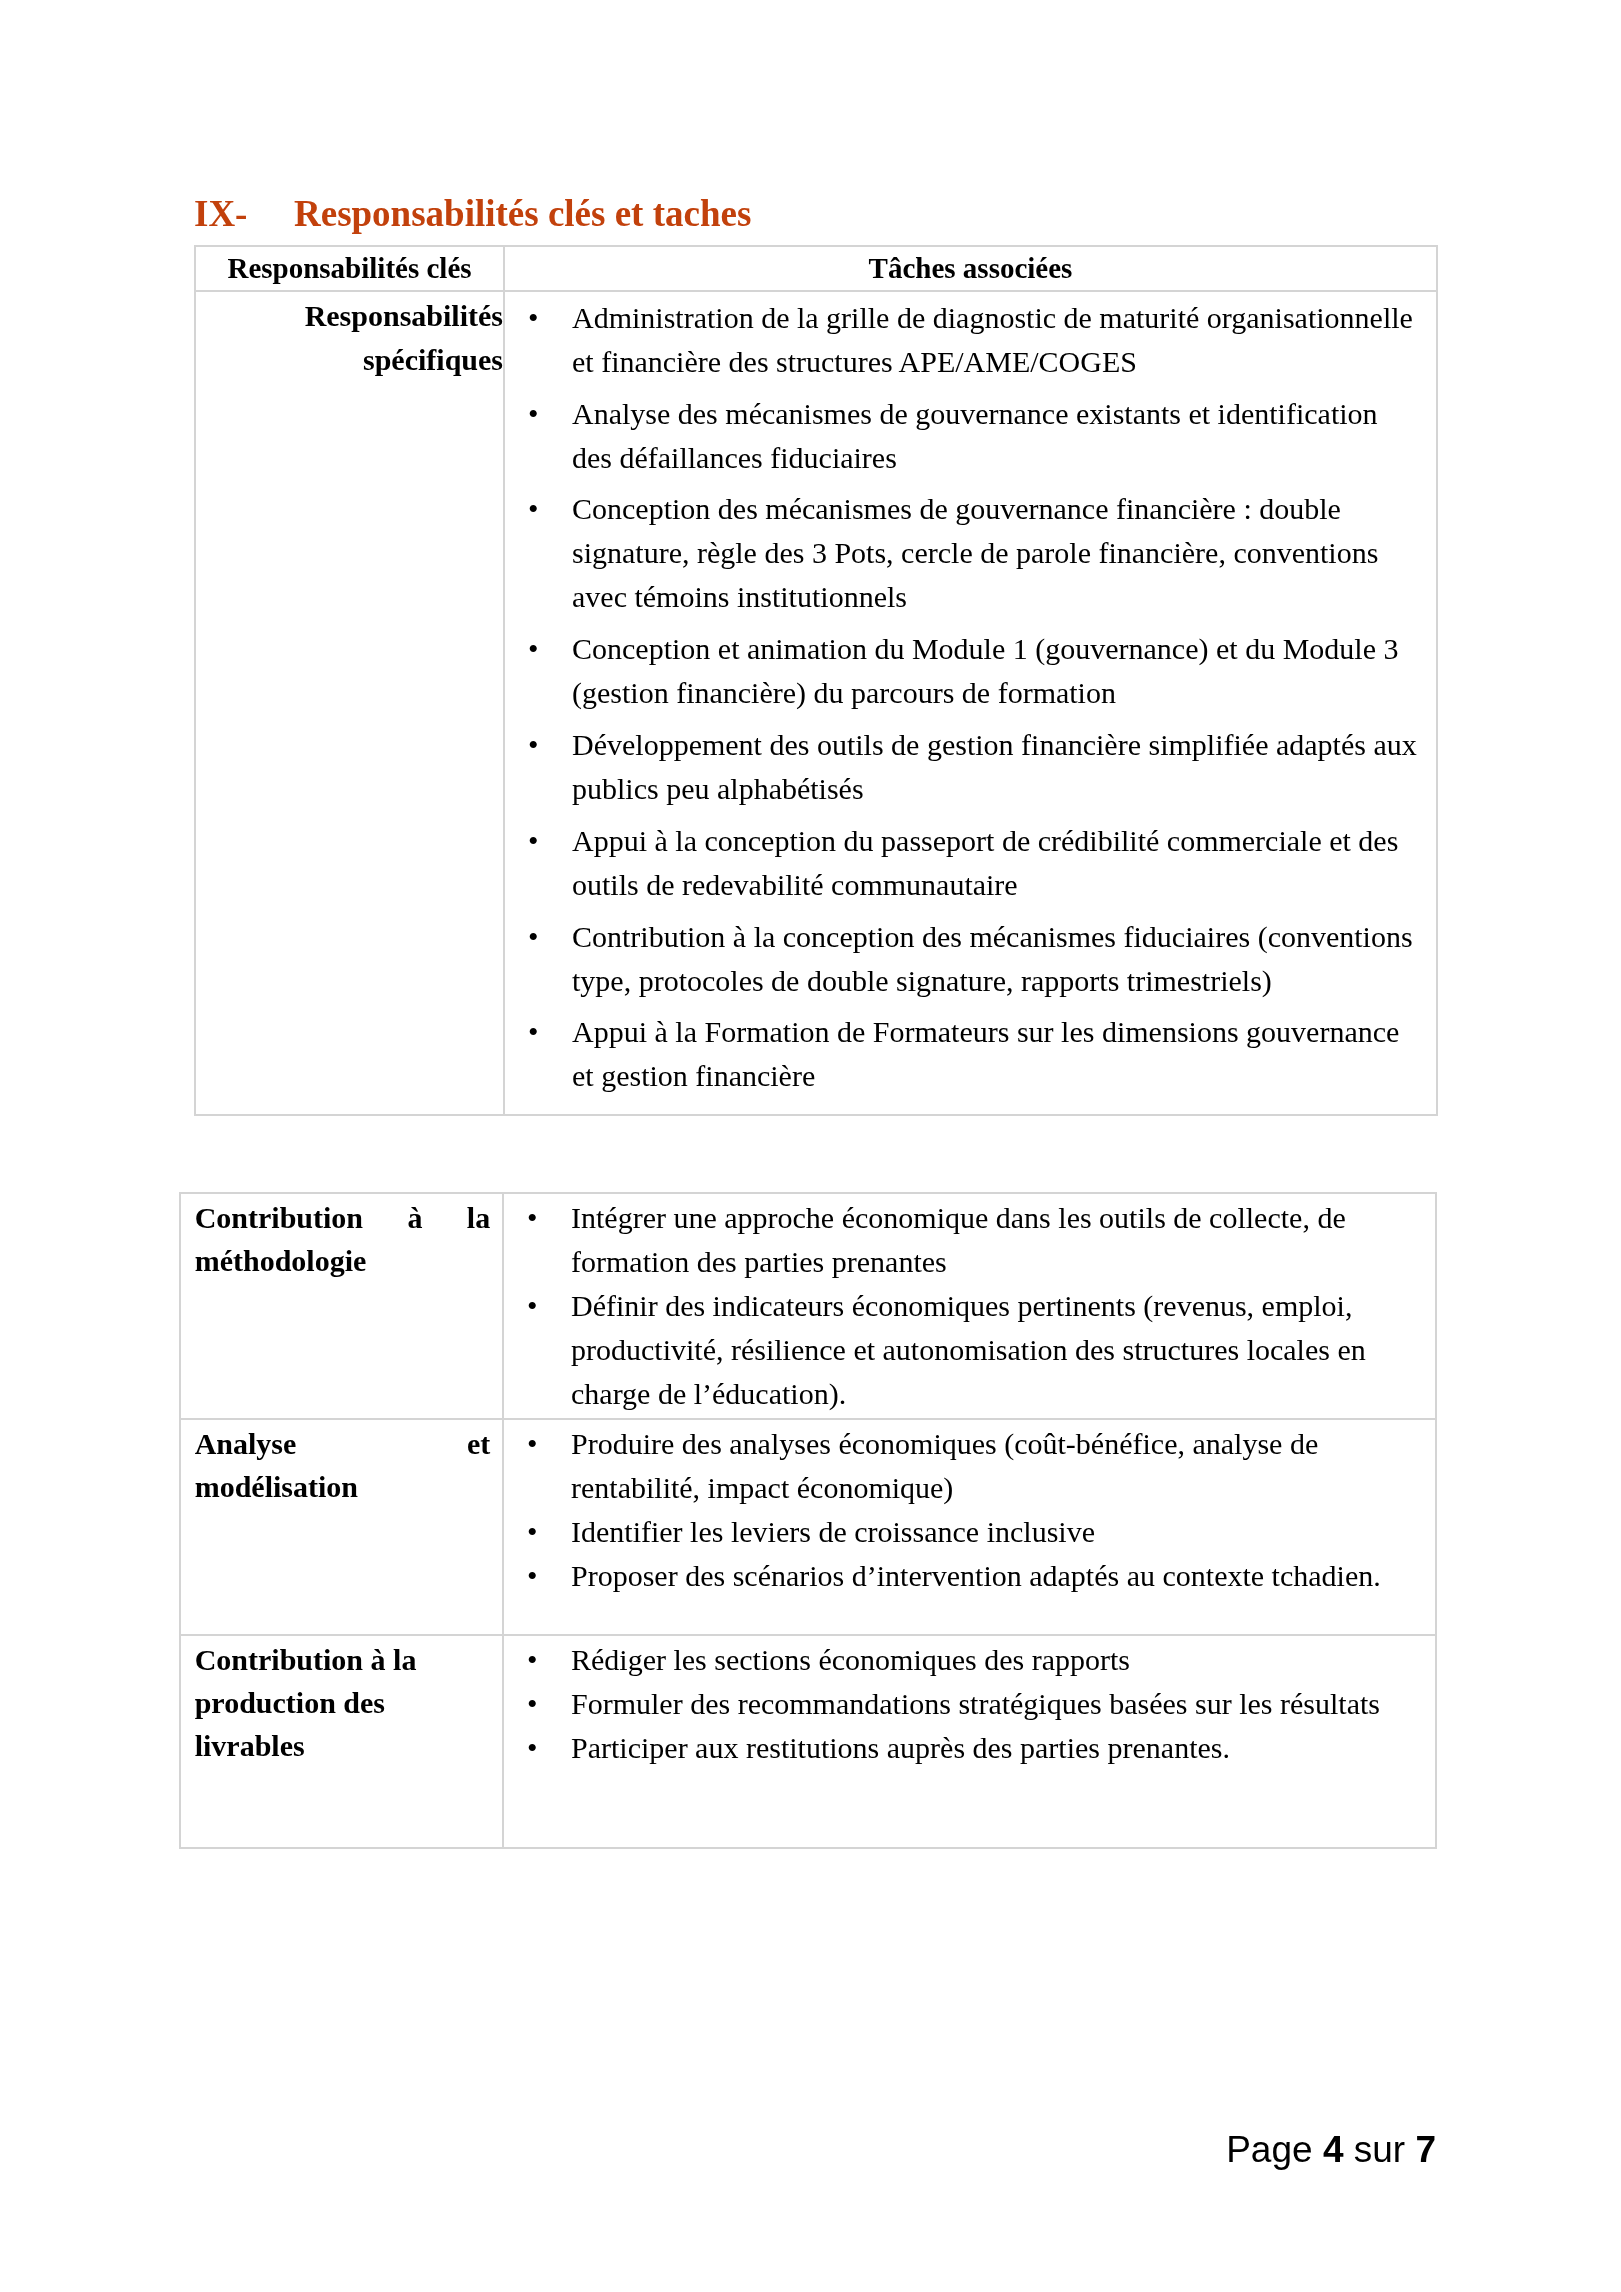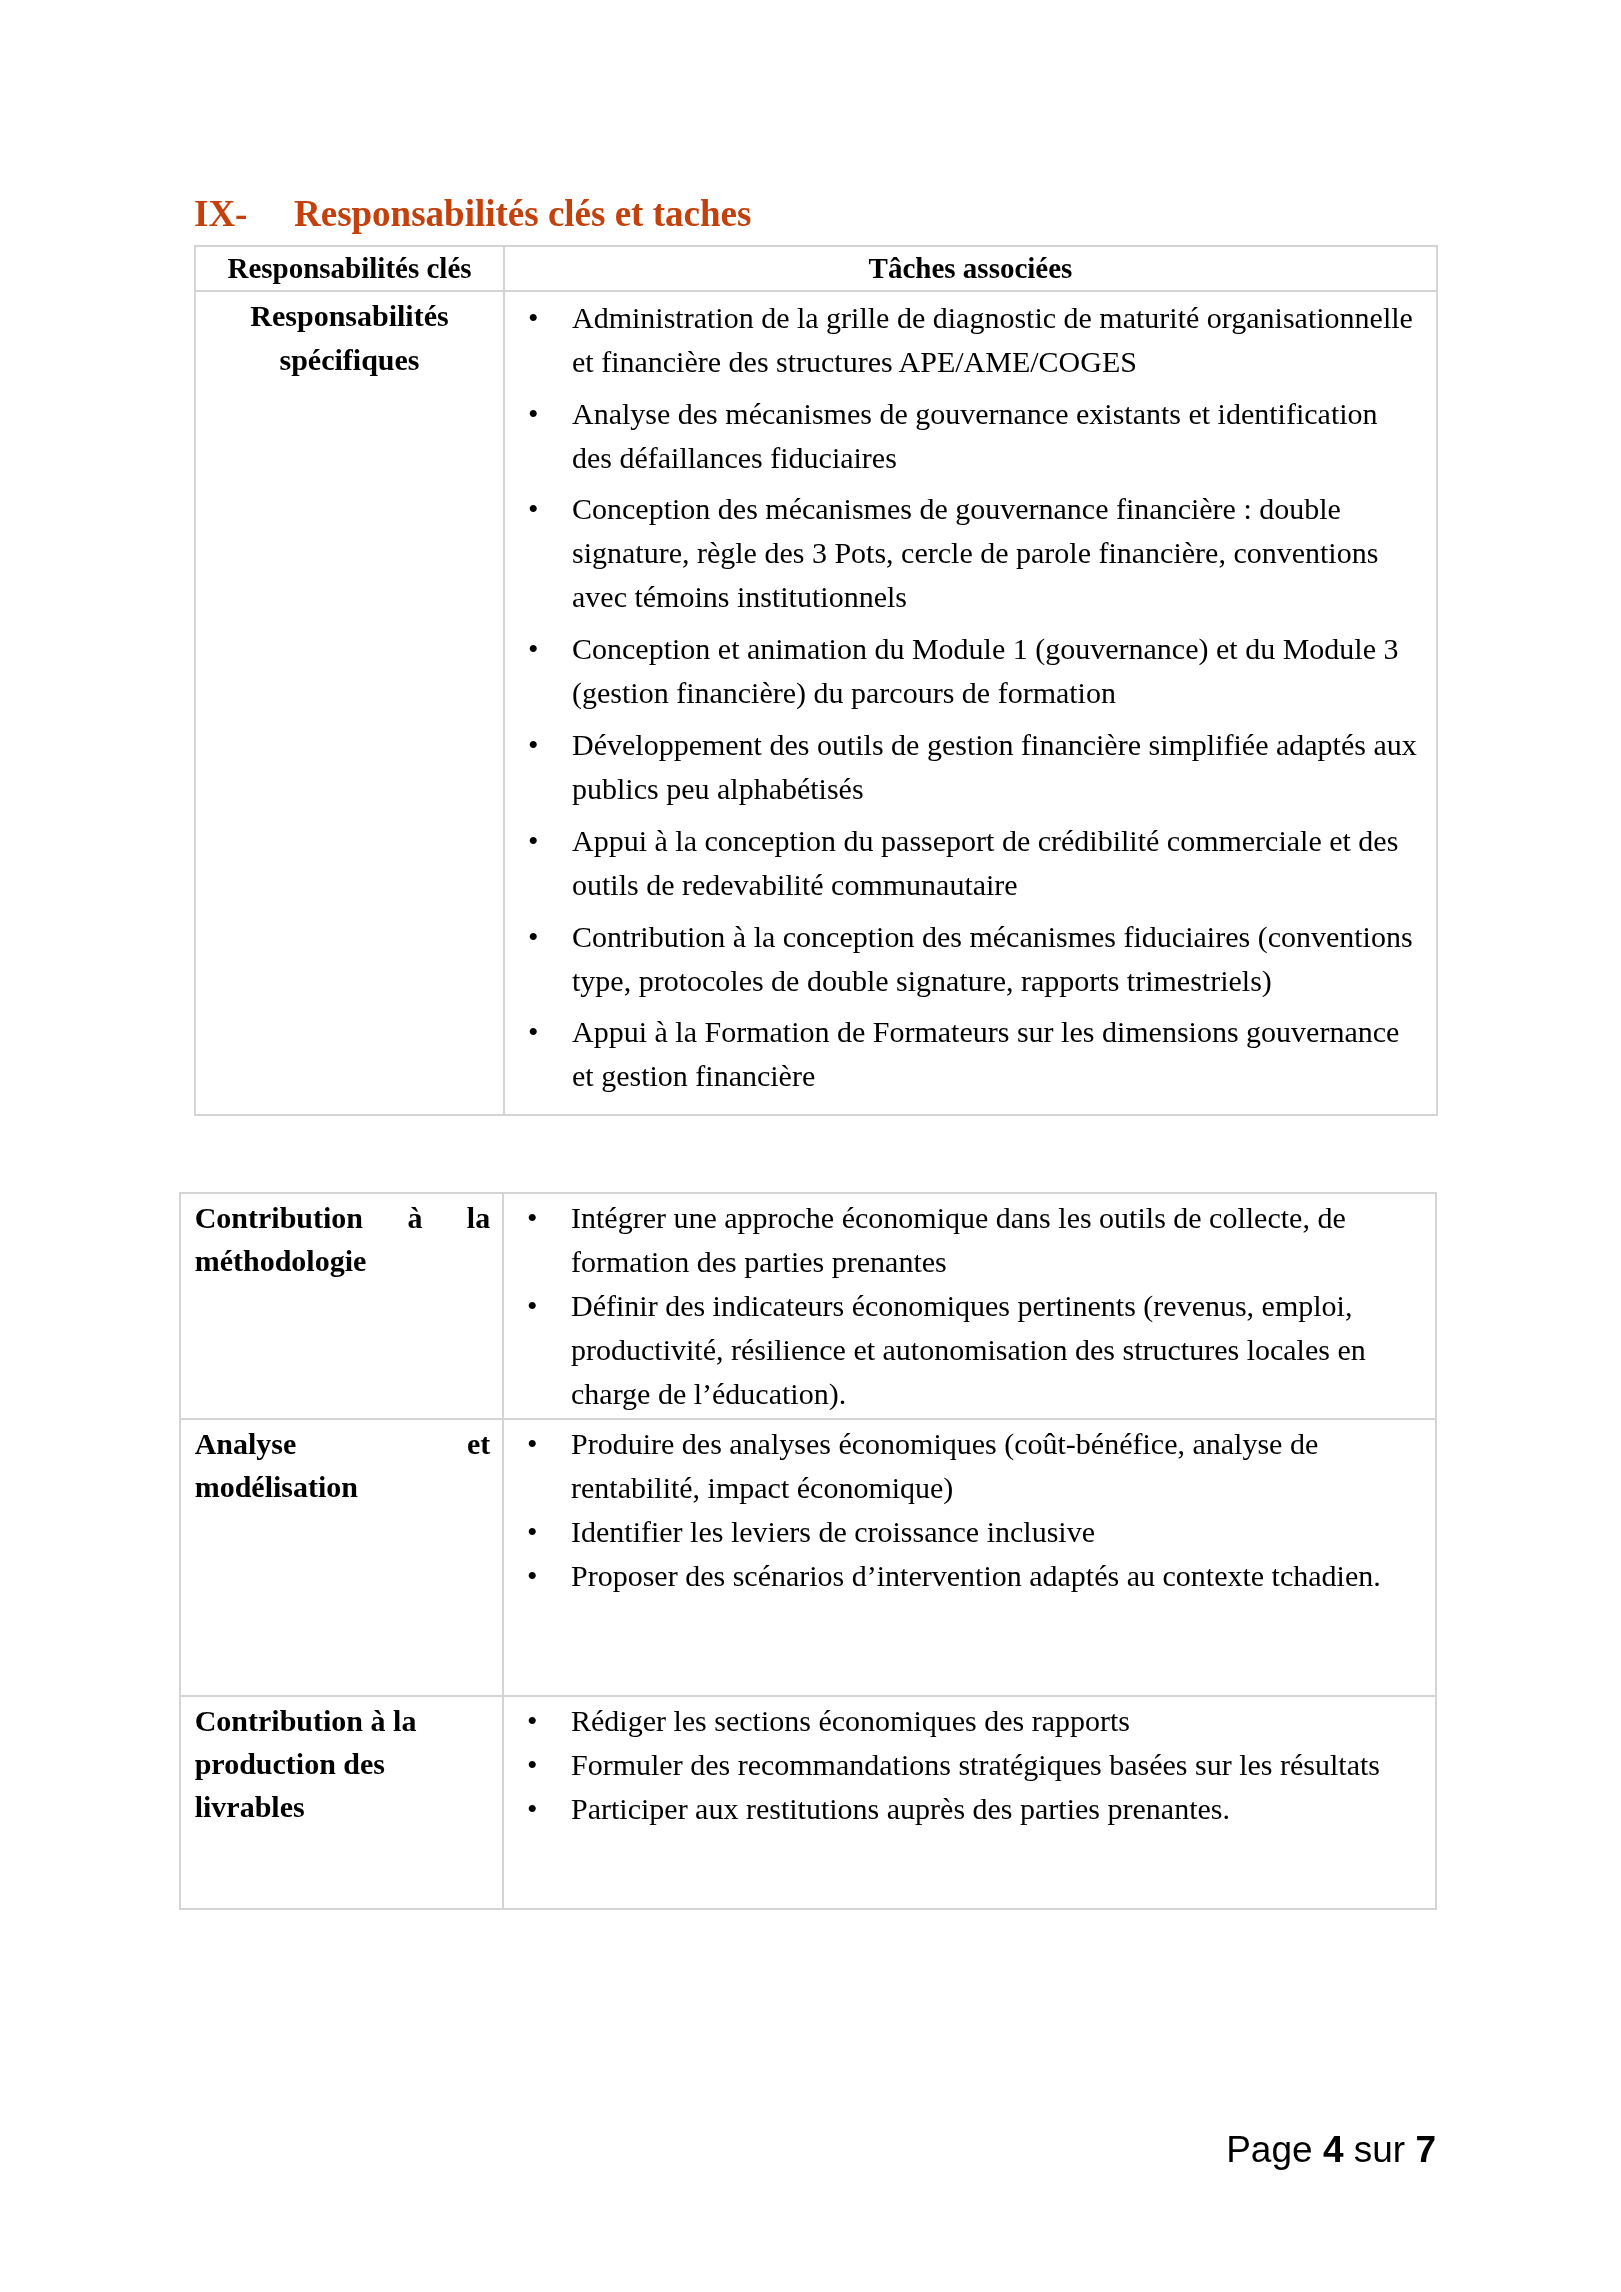--- a/index.html
+++ b/index.html
@@ -4,21 +4,21 @@
   <style>
     html, body { margin: 0; padding: 0; background: #ffffff; }
     body { width: 1621px; height: 2293px; position: relative; overflow: hidden; font-family: "Liberation Serif", "DejaVu Serif", serif; color: #000; }
     .heading { position: absolute; left: 194px; top: 192px; font-size: 37px; font-weight: bold; color: #c2410c; white-space: nowrap; }
     .heading .num { display: inline-block; width: 100px; }
     table.tbl { position: absolute; border-collapse: collapse; table-layout: fixed; }
     table.tbl td, table.tbl th { border: 2px solid #d4d4d4; vertical-align: top; padding: 0; }
     #tbl-top { left: 194px; top: 245px; width: 1242px; }
     #tbl-bottom { left: 179px; top: 1192px; width: 1257px; }
     .hdr { font-size: 29px; font-weight: bold; text-align: center; height: 43px; line-height: 43px; border-radius: 6px; }
-    .key-center { font-size: 30px; font-weight: bold; text-align: center; line-height: 44px; padding-top: 2px !important; }
+    .key-center { font-size: 30px; font-weight: bold; text-align: right; line-height: 44px; padding-top: 2px !important; }
     .key-just { font-size: 30px; font-weight: bold; line-height: 43px; padding: 2px 11.8px 0 13.7px !important; text-align: justify; text-align-last: auto; }
     .just-line { display: flex; justify-content: space-between; }
     ul.tasks { list-style: none; margin: 0; padding: 0; }
     ul.tasks li { position: relative; font-size: 30px; line-height: 44px; padding-left: 67px; padding-right: 13.7px; }
     ul.tasks li .bullet { position: absolute; left: 13.7px; top: 0; width: 29px; text-align: center; }
     #tbl-top ul.tasks { padding-top: 3.9px; padding-bottom: 7.8px; }
     #tbl-top ul.tasks li { margin-bottom: 7.8px; }
     #tbl-bottom ul.tasks li { margin-bottom: 0; }
     #tbl-bottom ul.tasks { padding-top: 2px; padding-bottom: 2px; }
     .footer { position: absolute; right: 185px; top: 2129px; font-family: "Liberation Sans", "DejaVu Sans", sans-serif; font-size: 37px; }
@@ -77,21 +77,21 @@
       </div>
       <div>méthodologie</div>
     </td>
     <td>
       <ul class="tasks">
         <li><span class="bullet">•</span><span>Intégrer une approche économique dans les outils de collecte, de formation des parties prenantes</span></li>
         <li><span class="bullet">•</span><span>Définir des indicateurs économiques pertinents (revenus, emploi, productivité, résilience et autonomisation des structures locales en charge de l’éducation).</span></li>
       </ul>
     </td>
   </tr>
-  <tr style="height:277px">
+  <tr style="height:216px">
     <td class="key-just">
       <div class="just-line">
         <span>Analyse</span>
         <span>et</span>
       </div>
       <div>modélisation</div>
     </td>
     <td>
       <ul class="tasks">
         <li><span class="bullet">•</span><span>Produire des analyses économiques (coût-bénéfice, analyse de rentabilité, impact économique)</span></li>

